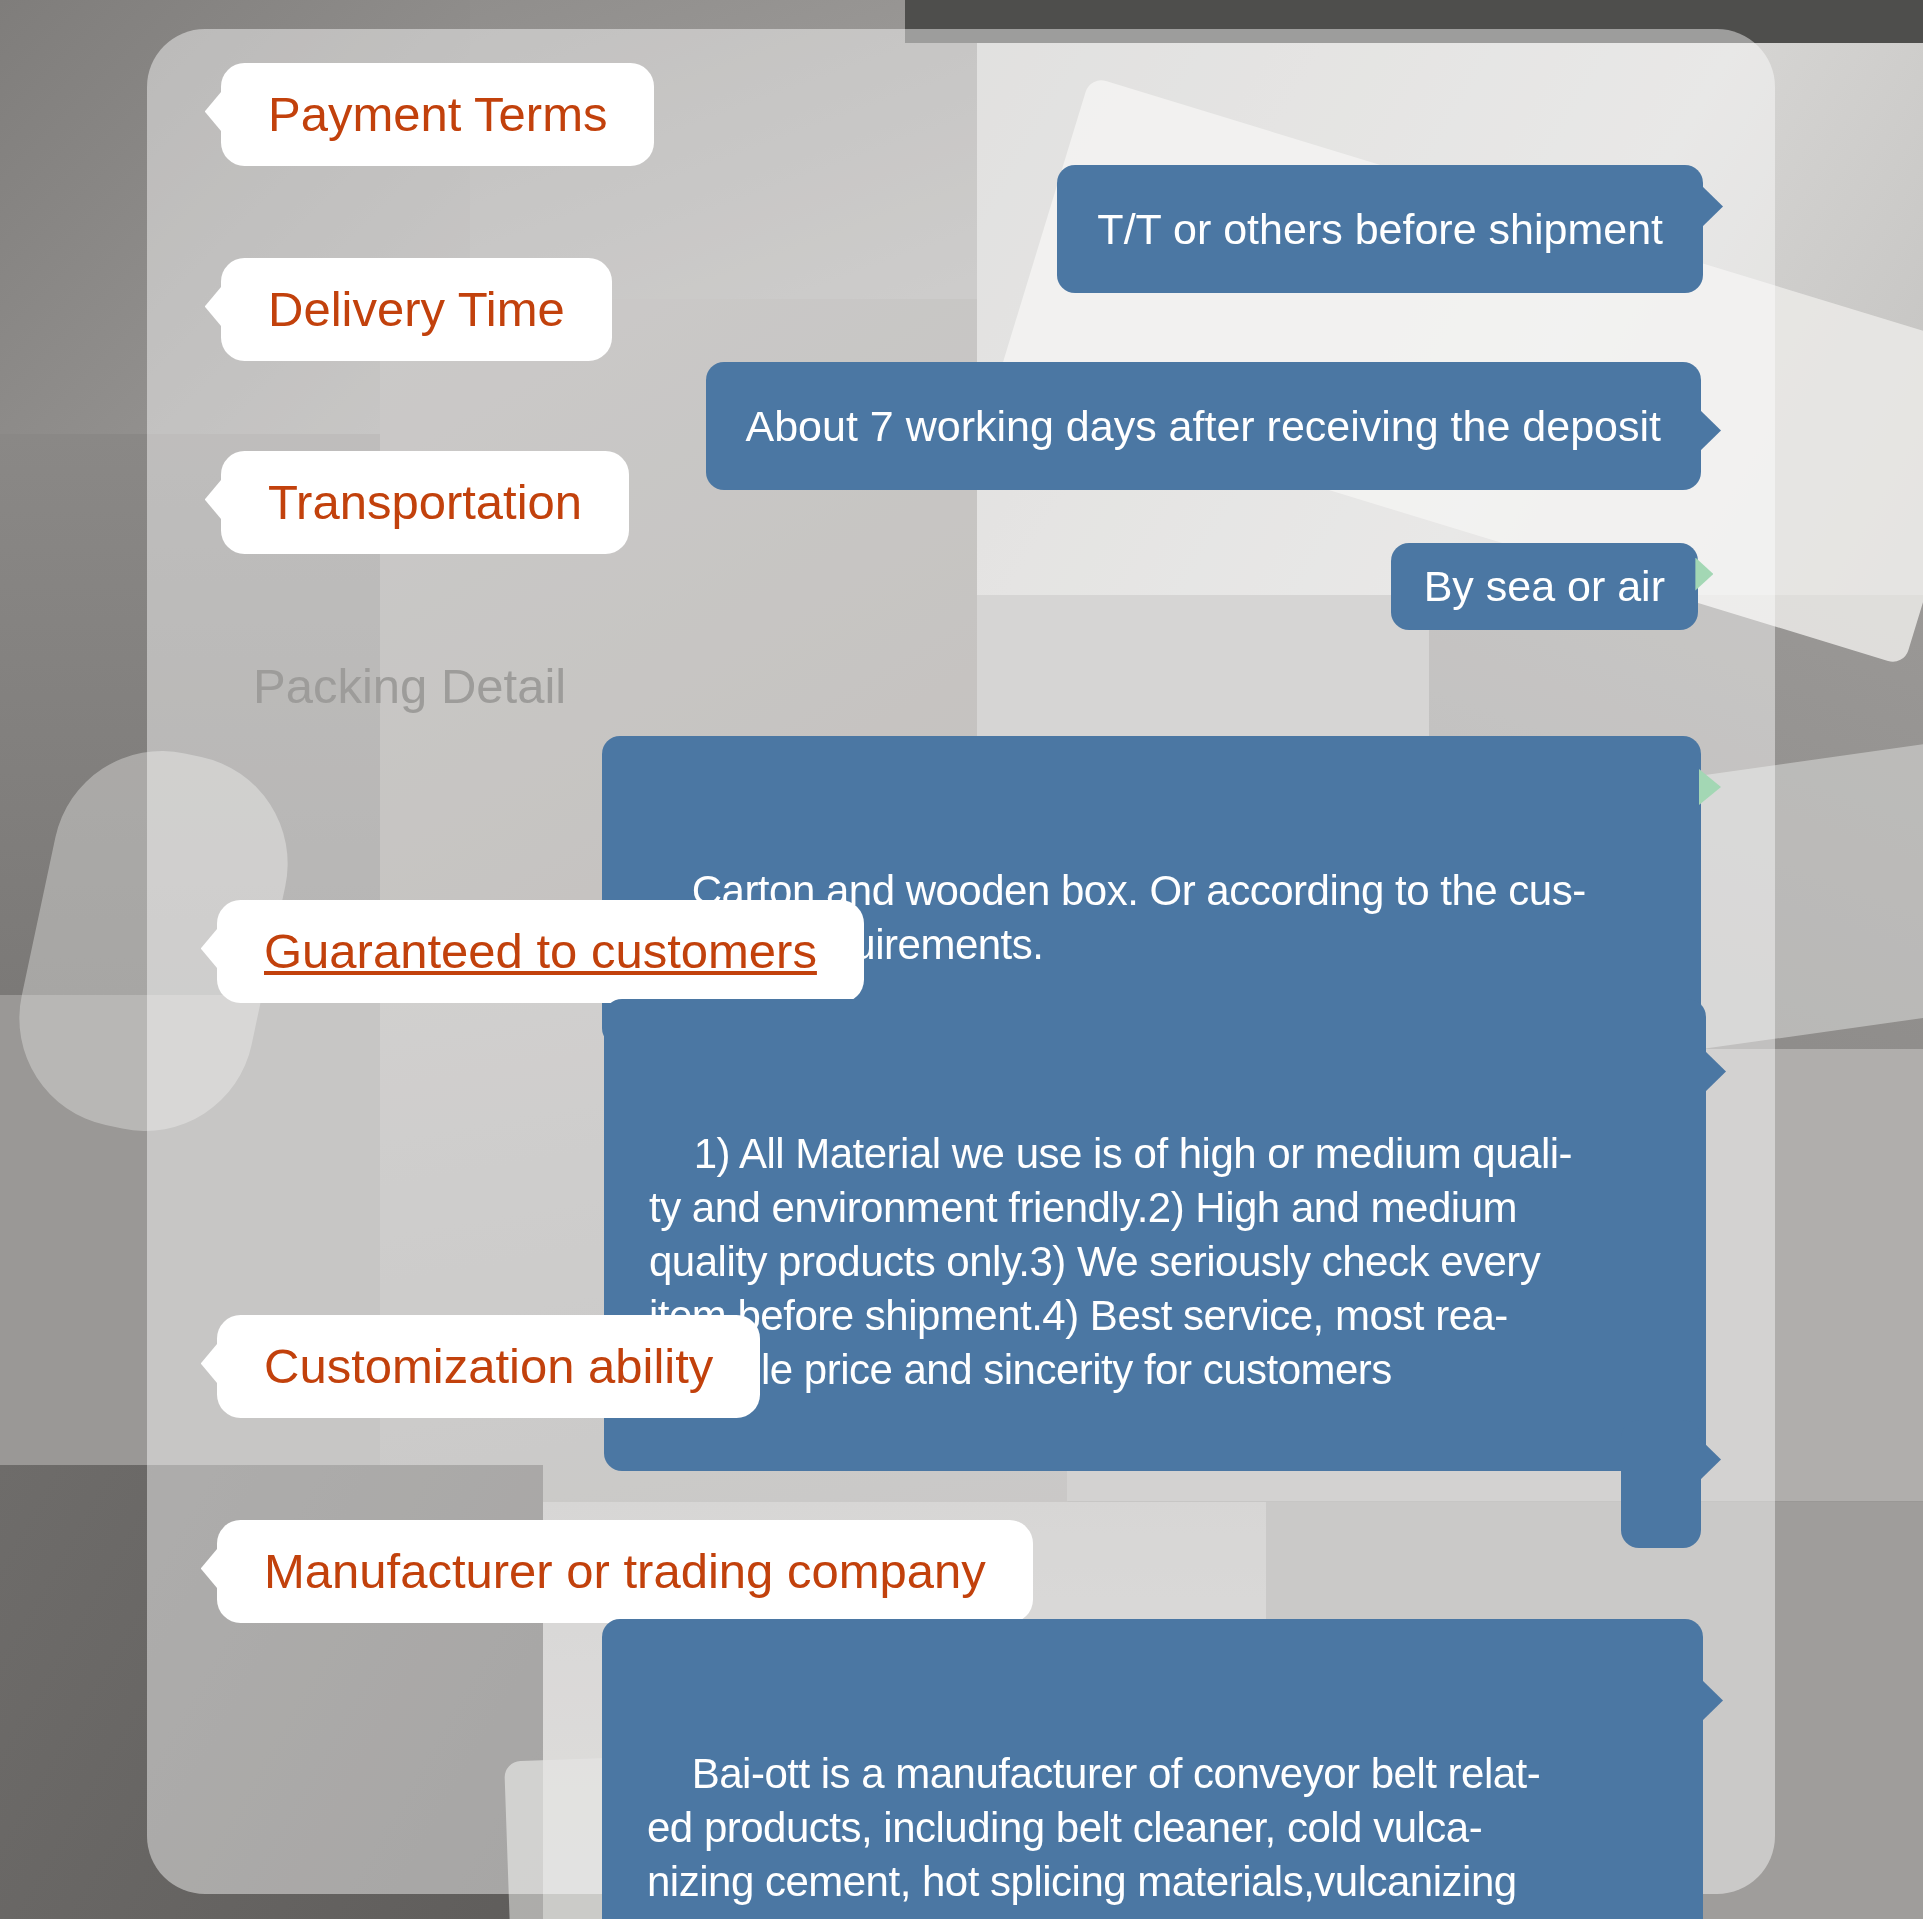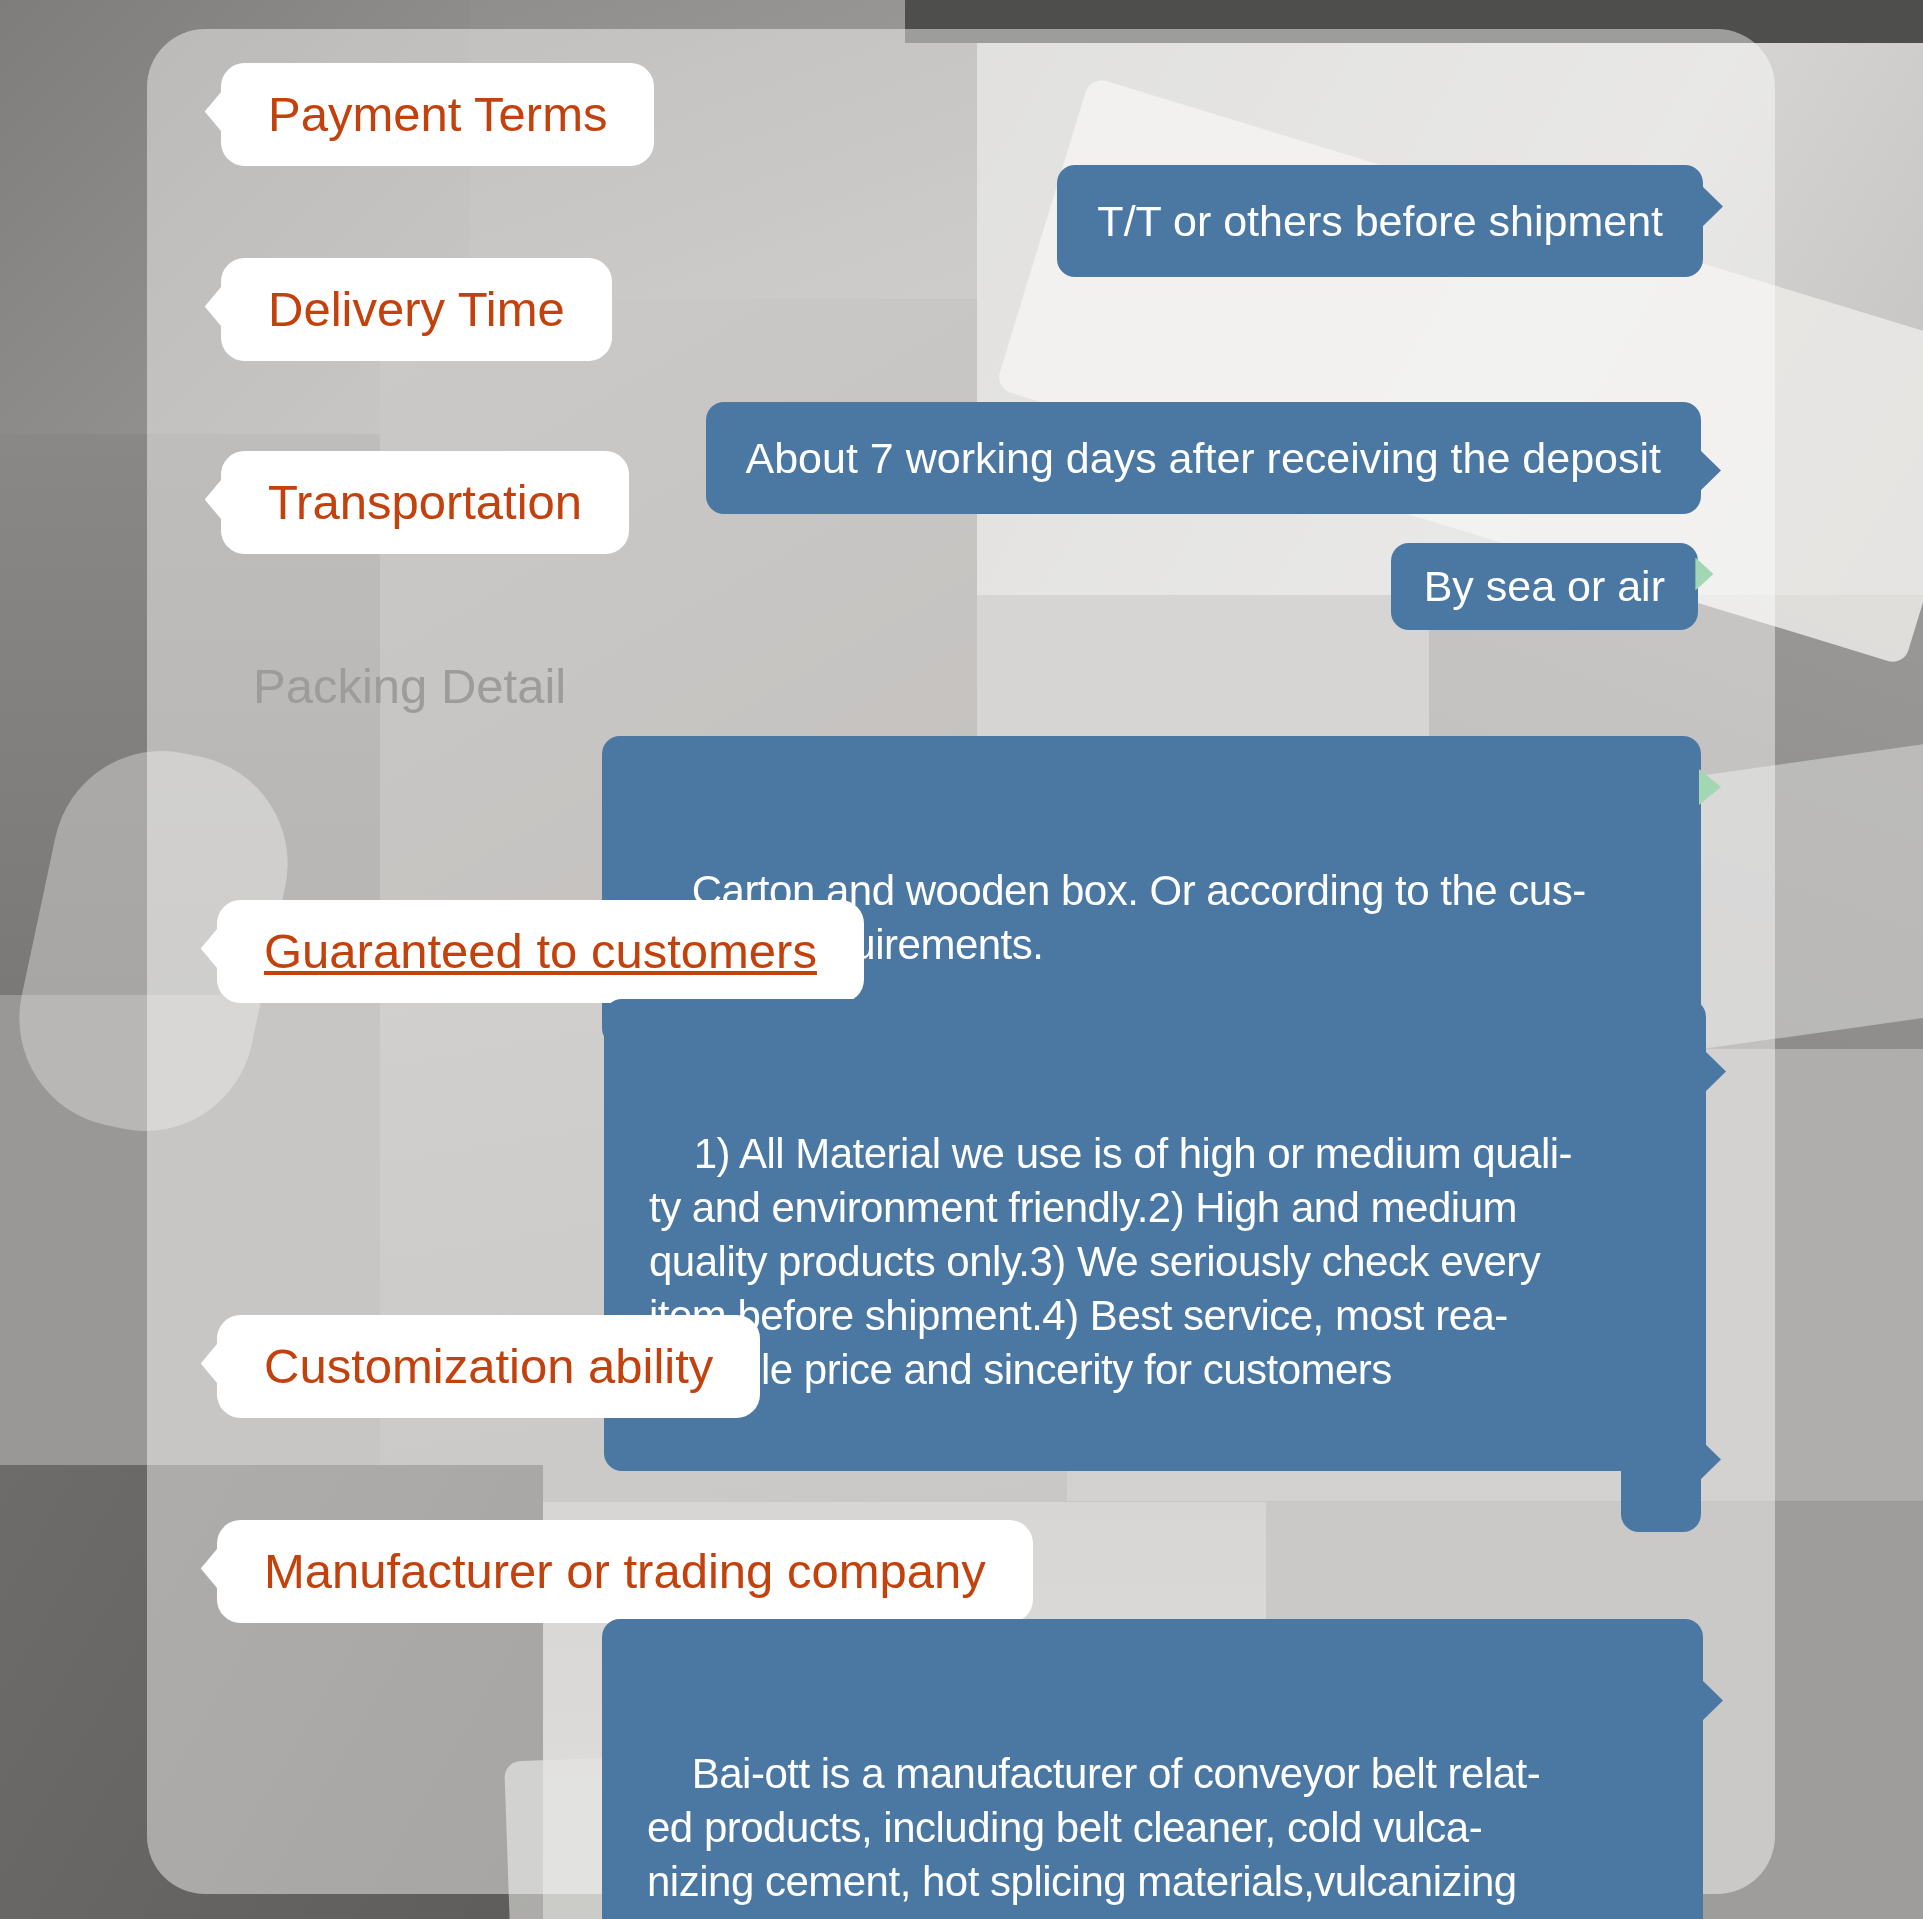--- a/index.html
+++ b/index.html
@@ -39,38 +39,38 @@
     position:absolute;background:#ffffff;color:#c2410c;
     font-size:49px;line-height:103px;height:103px;padding:0 47px;
     border-radius:23.5px;white-space:nowrap;z-index:3;
   }
   .qtail{
     position:absolute;left:-16.3px;top:27px;width:18px;height:43px;background:#ffffff;
     clip-path:polygon(100% 0,0 50%,100% 100%);
   }
   .bubble{
     position:absolute;background:#4b77a3;color:#ffffff;
-    font-size:43px;line-height:96px;height:96px;padding:8px 40px;
+    font-size:43px;line-height:96px;height:96px;padding:16px 40px;
     border-radius:18px;white-space:nowrap;z-index:3;
   }
   .bubble.multi{
     height:auto;line-height:54px;padding:20px 45px;font-size:42px;
     white-space:pre;letter-spacing:-0.5px;
   }
   .btail{
     position:absolute;right:-20px;width:22px;height:43px;background:#4b77a3;
     clip-path:polygon(0 0,100% 50%,0 100%);
   }
   .btail.green{background:#a3d7b4;}
   .plainlabel{position:absolute;color:#9d9c9a;font-size:49px;z-index:2;white-space:nowrap;}
   
   .r0 {left:221px;top:63px;}
   .r1 {right:220px;top:165px;}   .r1 .btail{top:20px;}
   .r2 {left:221px;top:258px;}
-  .r3 {right:222px;top:362px;margin-top:40px;}   .r3 .btail{top:47px;}
+  .r3 {right:222px;top:362px;}   .r3 .btail{top:47px;}
   .r4 {left:221px;top:426px;margin-top:25px;}
   .r5 {right:225px;top:543px;height:87px;line-height:87px;padding:0 33px;}
   .r5 .btail{top:14.5px;height:33px;width:18px;right:-15.4px;}
   .r6 {left:253px;top:658px;}
   .r7 {left:602px;right:222px;top:736px;}  .r7 .btail{top:33px;height:36px;}
   .r8 {left:217px;top:900px;text-decoration:underline;}
   .r9 {left:604px;right:217px;top:999px;} .r9 .btail{top:51px;}
   .r10{left:217px;top:1315px;}
   .r11{right:222px;top:1420px;}  .r11 .btail{top:18px;}
   .r12{left:217px;top:1520px;}

